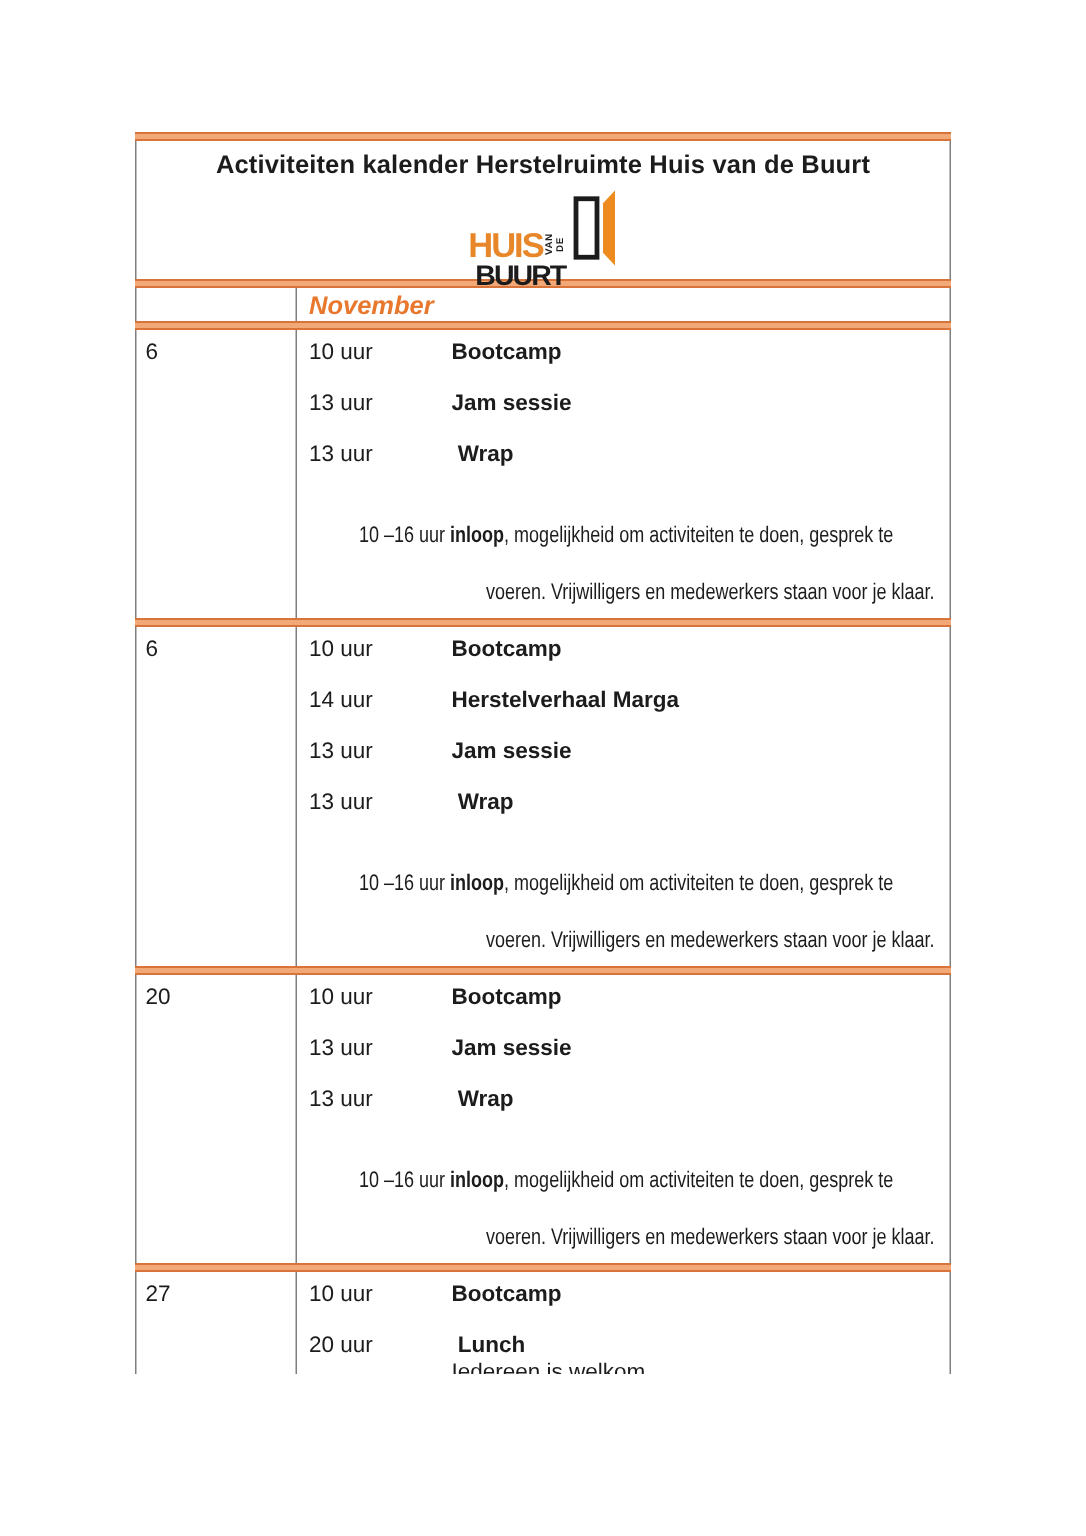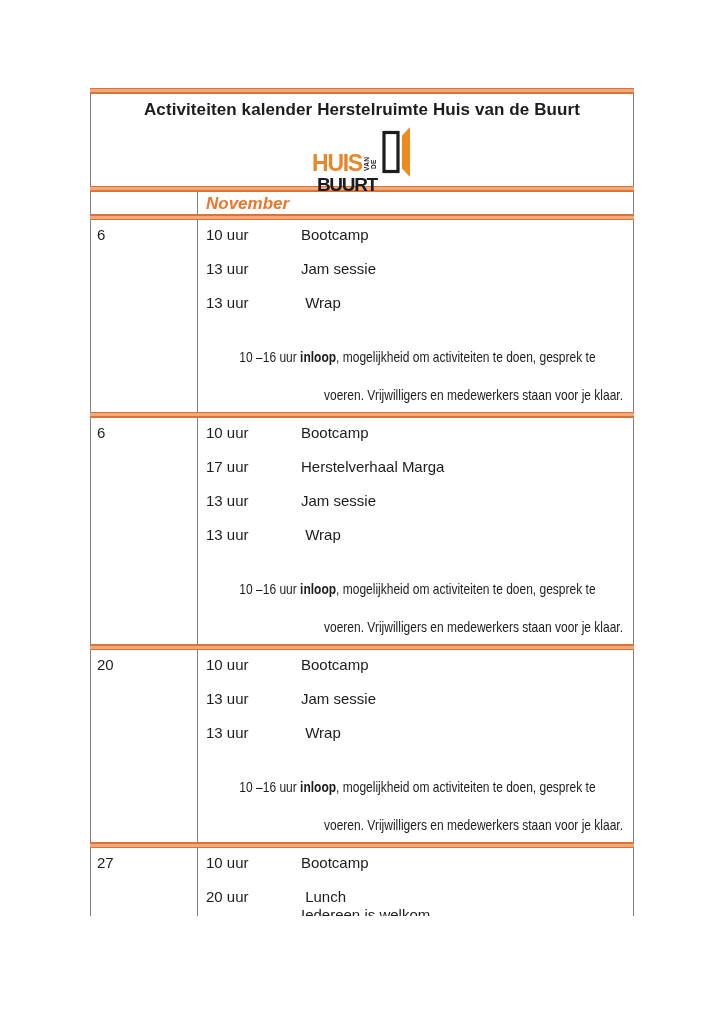--- a/index.html
+++ b/index.html
@@ -18,35 +18,35 @@
   .calendar-table{position:absolute;left:90px;top:88px;width:544px;}
   .hband{height:6px;background:linear-gradient(to bottom,
       var(--band-edge) 0px,var(--band-edge) 1.5px,
       var(--band-center) 1.5px,var(--band-center) 4.5px,
       var(--band-edge) 4.5px,var(--band-edge) 6px);}
   .header-cell{border-left:1px solid var(--border-gray);border-right:1px solid var(--border-gray);
       padding:6px 8px 7px;text-align:center;}
   .doc-title{font-size:17px;font-weight:bold;letter-spacing:.1px;}
   .logo{display:flex;justify-content:center;align-items:center;gap:5px;margin-top:5px;height:54px;}
   .logo-block{display:flex;flex-direction:column;align-items:flex-end;}
-  .logo-line1{display:flex;align-items:flex-end;margin-top:44px;}
+  .logo-line1{display:flex;align-items:center;margin-top:44px;}
   .logo-huis{color:var(--logo-orange);font-size:23px;font-weight:800;line-height:21px;letter-spacing:-1.3px;}
   .logo-vande{font-size:6.5px;font-weight:bold;letter-spacing:.4px;writing-mode:vertical-rl;
       transform:rotate(180deg);height:20px;margin-left:1px;line-height:7px;}
   .logo-buurt{font-size:19px;font-weight:800;line-height:22px;letter-spacing:-1.3px;}
   .door-svg{display:block;}
   .row{display:flex;border-left:1px solid var(--border-gray);border-right:1px solid var(--border-gray);}
   .date-col{flex:0 0 107px;border-right:1px solid var(--border-gray);padding:6px 0 0 6px;font-size:15px;}
   .content-col{flex:1;min-width:0;padding:6px 10px 6px 8px;}
   .month-label{color:var(--accent-orange);font-weight:bold;font-style:italic;font-size:17px;
       padding-top:2px;padding-bottom:0;}
   .activity{display:flex;margin-bottom:16px;font-size:15px;line-height:18px;gap:40px;}
   .act-time{flex:0 0 55px;white-space:pre;}
   .act-name-wrap{flex:1;min-width:0;}
-  .act-name{font-weight:normal;white-space:pre;}
+  .act-name{font-weight:bold;white-space:pre;}
   .act-note{font-weight:normal;white-space:pre;}
   .inloop{font-size:15px;line-height:19px;width:125%;transform:scaleX(0.8);transform-origin:left top;
       padding-bottom:2px;}
   .inloop-line1{white-space:pre;}
   .inloop-bold{font-weight:bold;}
   .inloop-line2{text-align:right;white-space:pre;}
 </style>
 </head>
 <body>
 
@@ -129,21 +129,21 @@
       <div class="activities">
   <div class="activity">
     <span class="act-time">10 uur</span>
     <div class="act-name-wrap">
       <span class="act-name">Bootcamp</span>
       
     </div>
   </div>
 
   <div class="activity">
-    <span class="act-time">17 uur</span>
+    <span class="act-time">14 uur</span>
     <div class="act-name-wrap">
       <span class="act-name">Herstelverhaal Marga</span>
       
     </div>
   </div>
 
   <div class="activity">
     <span class="act-time">13 uur</span>
     <div class="act-name-wrap">
       <span class="act-name">Jam sessie</span>

